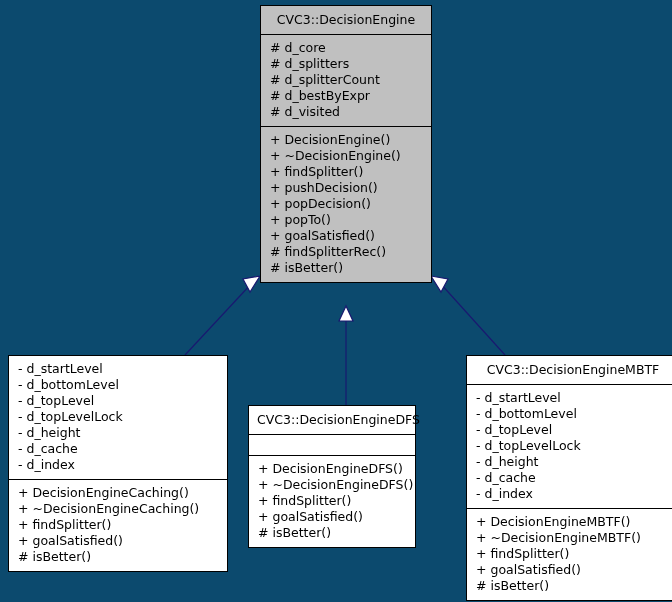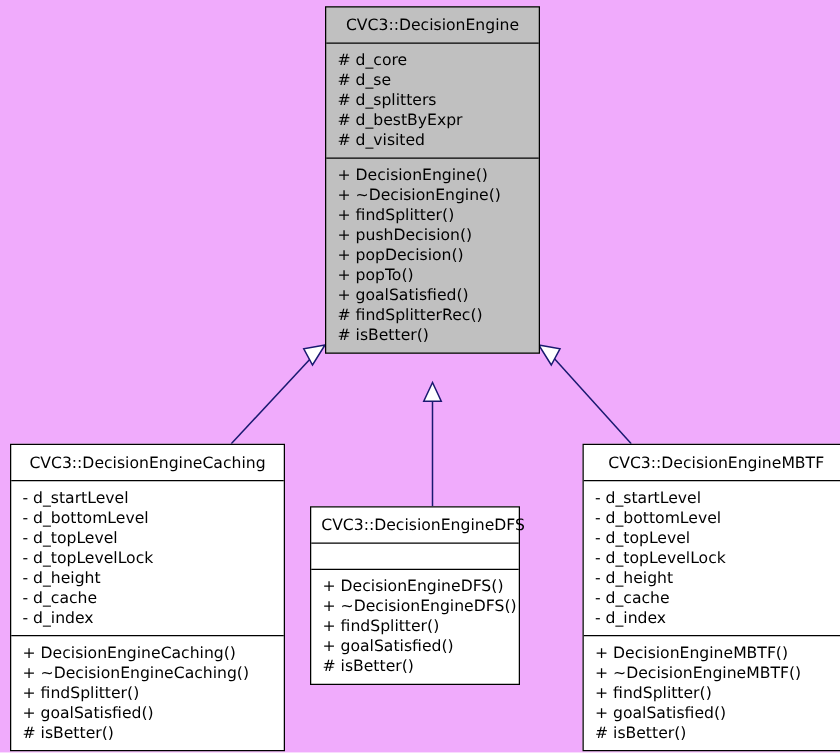--- a/index.html
+++ b/index.html
@@ -7,21 +7,21 @@
     padding: 0;
     background: #ffffff;
   }
   body {
     font-family: "DejaVu Sans", sans-serif;
   }
   #canvas {
     position: relative;
     width: 672px;
     height: 602px;
-    background: #f0abfc;
+    background: #0c4a6e;
     overflow: hidden;
   }
   .uml-class {
     position: absolute;
     box-sizing: border-box;
     border: 1px solid #000000;
     background: #ffffff;
     z-index: 5;
   }
   .uml-class.base {
@@ -90,45 +90,42 @@
     </g>
   </svg>
 
   <div class="uml-class base" style="left:260px; top:5px; width:172px;">
     <div class="compartment">
       <div class="class-title">CVC3::DecisionEngine</div>
     </div>
     <div class="compartment">
       <ul class="member-list">
         <li># d_core</li>
-        <li># d_se</li>
         <li># d_splitters</li>
+        <li># d_splitterCount</li>
         <li># d_bestByExpr</li>
         <li># d_visited</li>
       </ul>
     </div>
     <div class="compartment">
       <ul class="member-list">
         <li>+ DecisionEngine()</li>
         <li>+ ~DecisionEngine()</li>
         <li>+ findSplitter()</li>
         <li>+ pushDecision()</li>
         <li>+ popDecision()</li>
         <li>+ popTo()</li>
         <li>+ goalSatisfied()</li>
         <li># findSplitterRec()</li>
         <li># isBetter()</li>
       </ul>
     </div>
   </div>
 
   <div class="uml-class" style="left:8px; top:355px; width:220px;">
-    <div class="compartment">
-      <div class="class-title">CVC3::DecisionEngineCaching</div>
-    </div>
     <div class="compartment">
       <ul class="member-list">
         <li>- d_startLevel</li>
         <li>- d_bottomLevel</li>
         <li>- d_topLevel</li>
         <li>- d_topLevelLock</li>
         <li>- d_height</li>
         <li>- d_cache</li>
         <li>- d_index</li>
       </ul>

